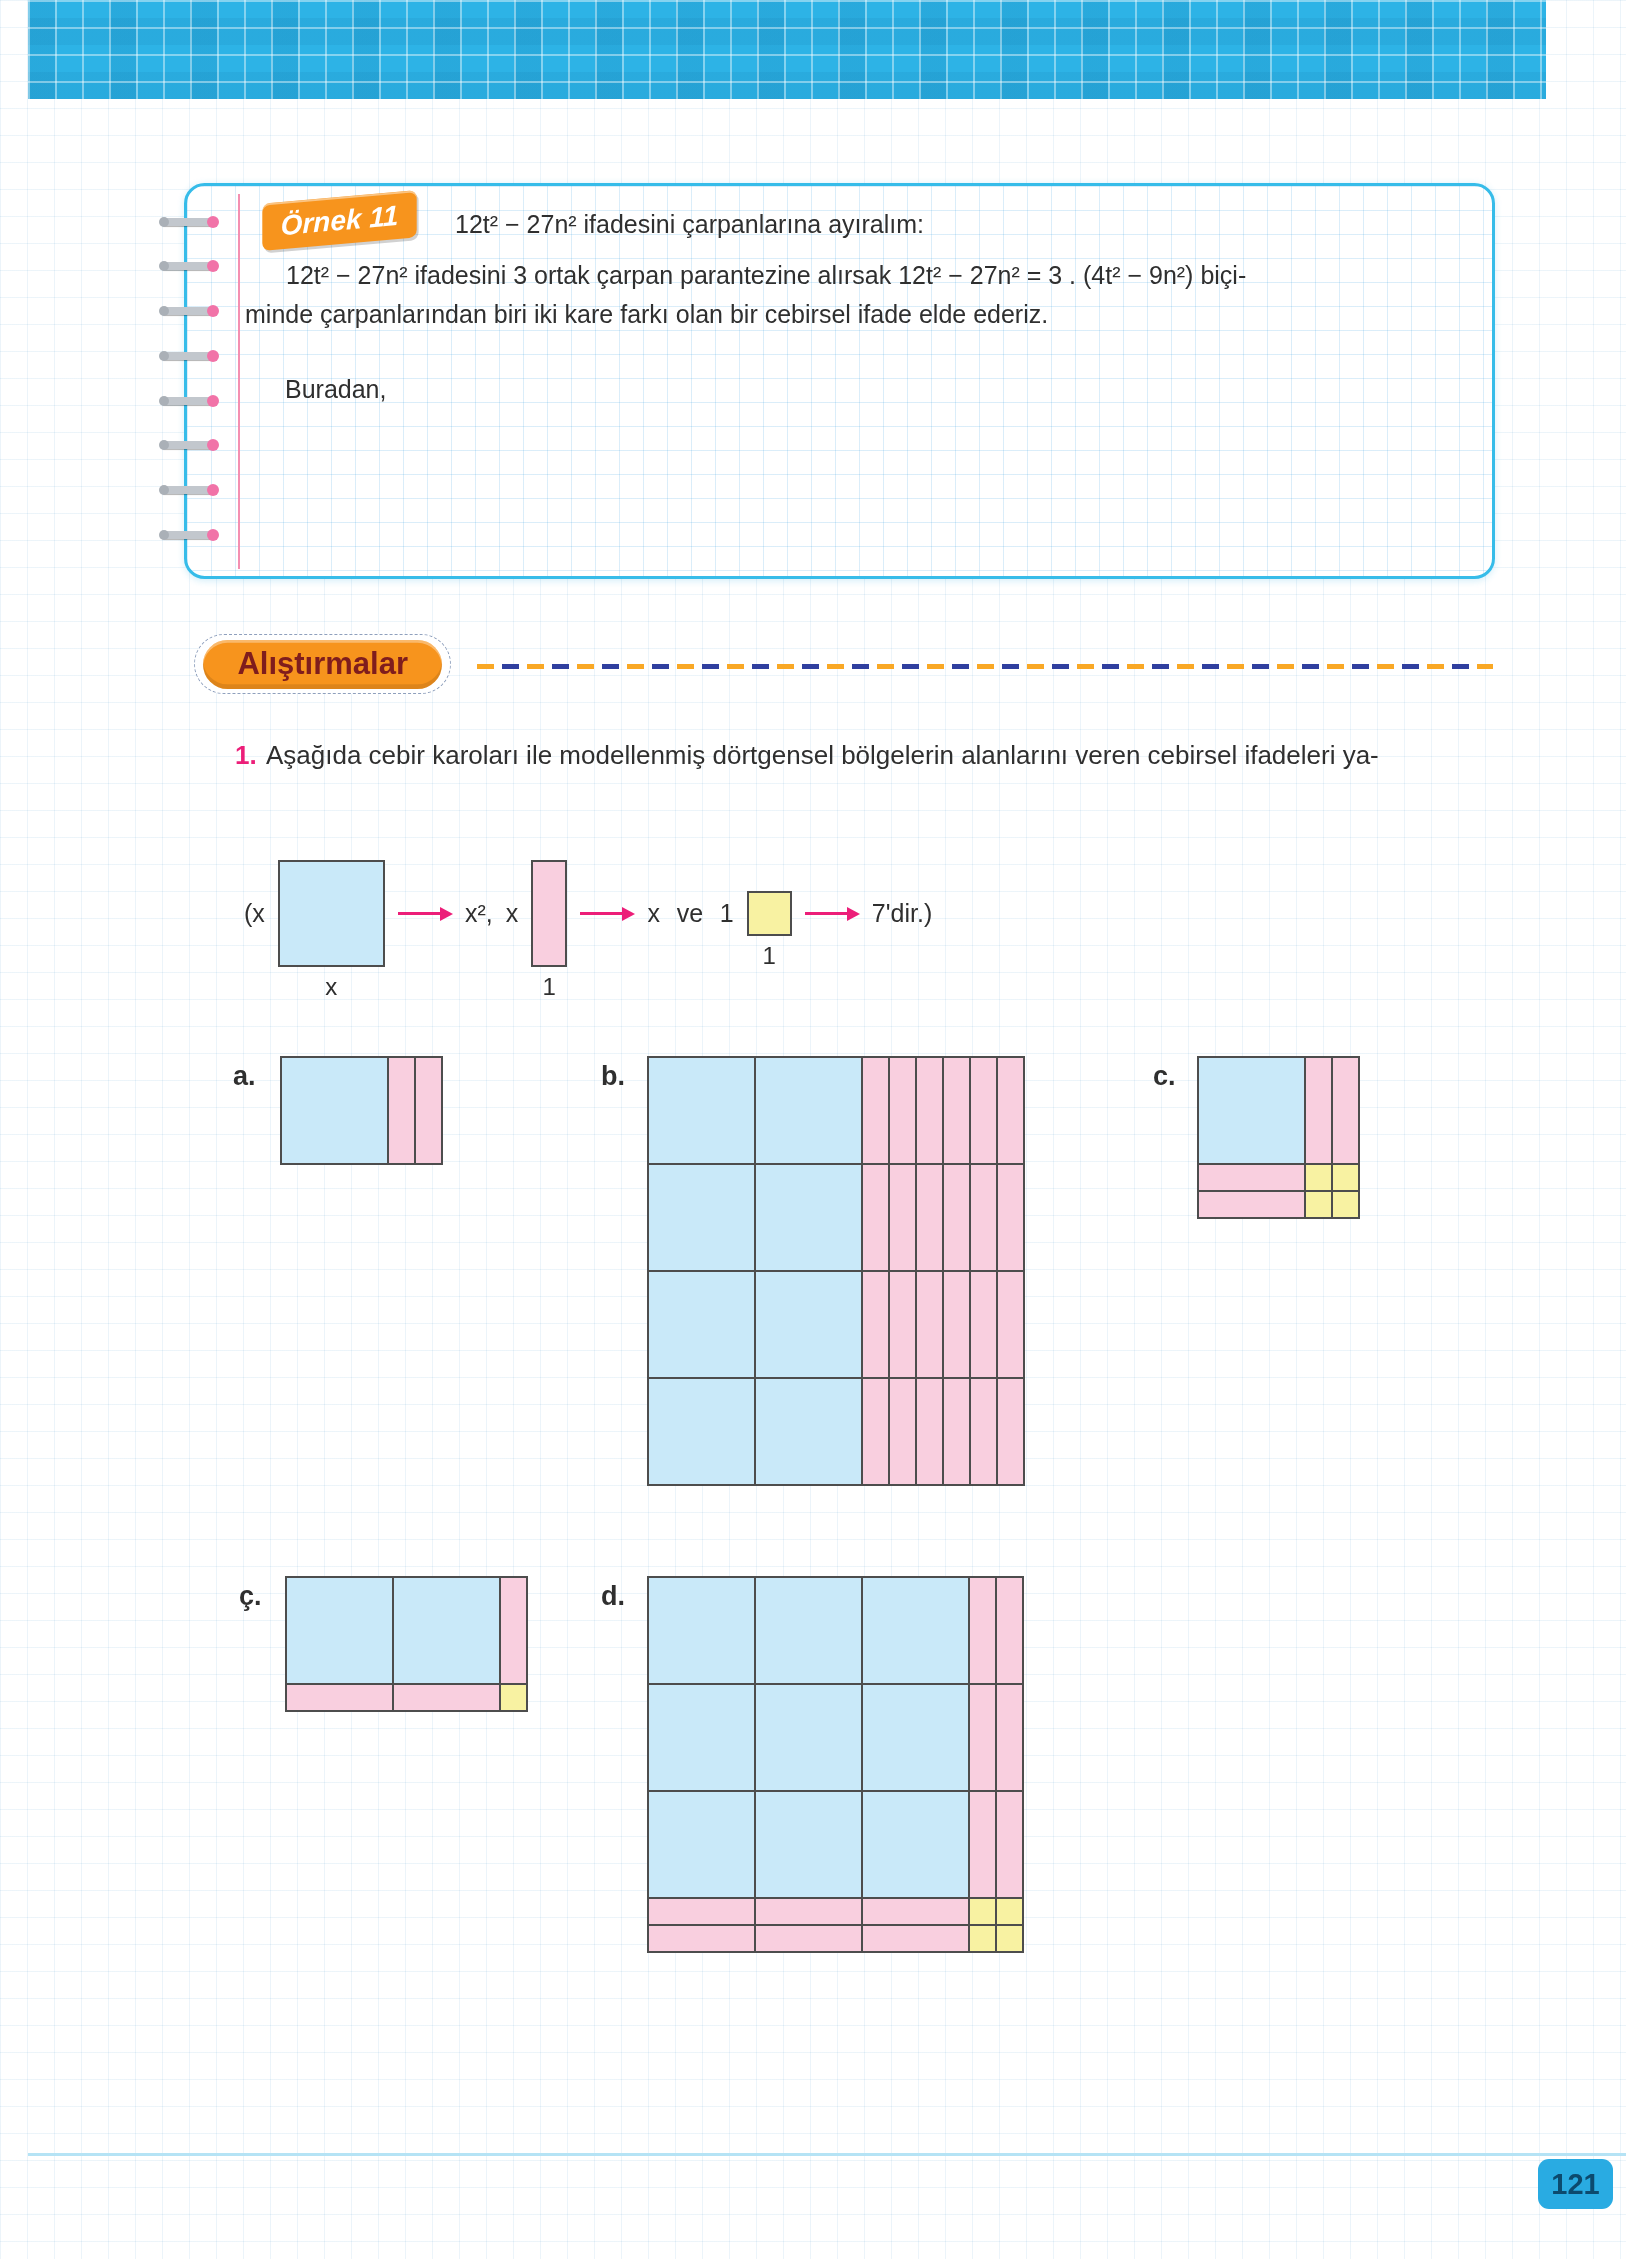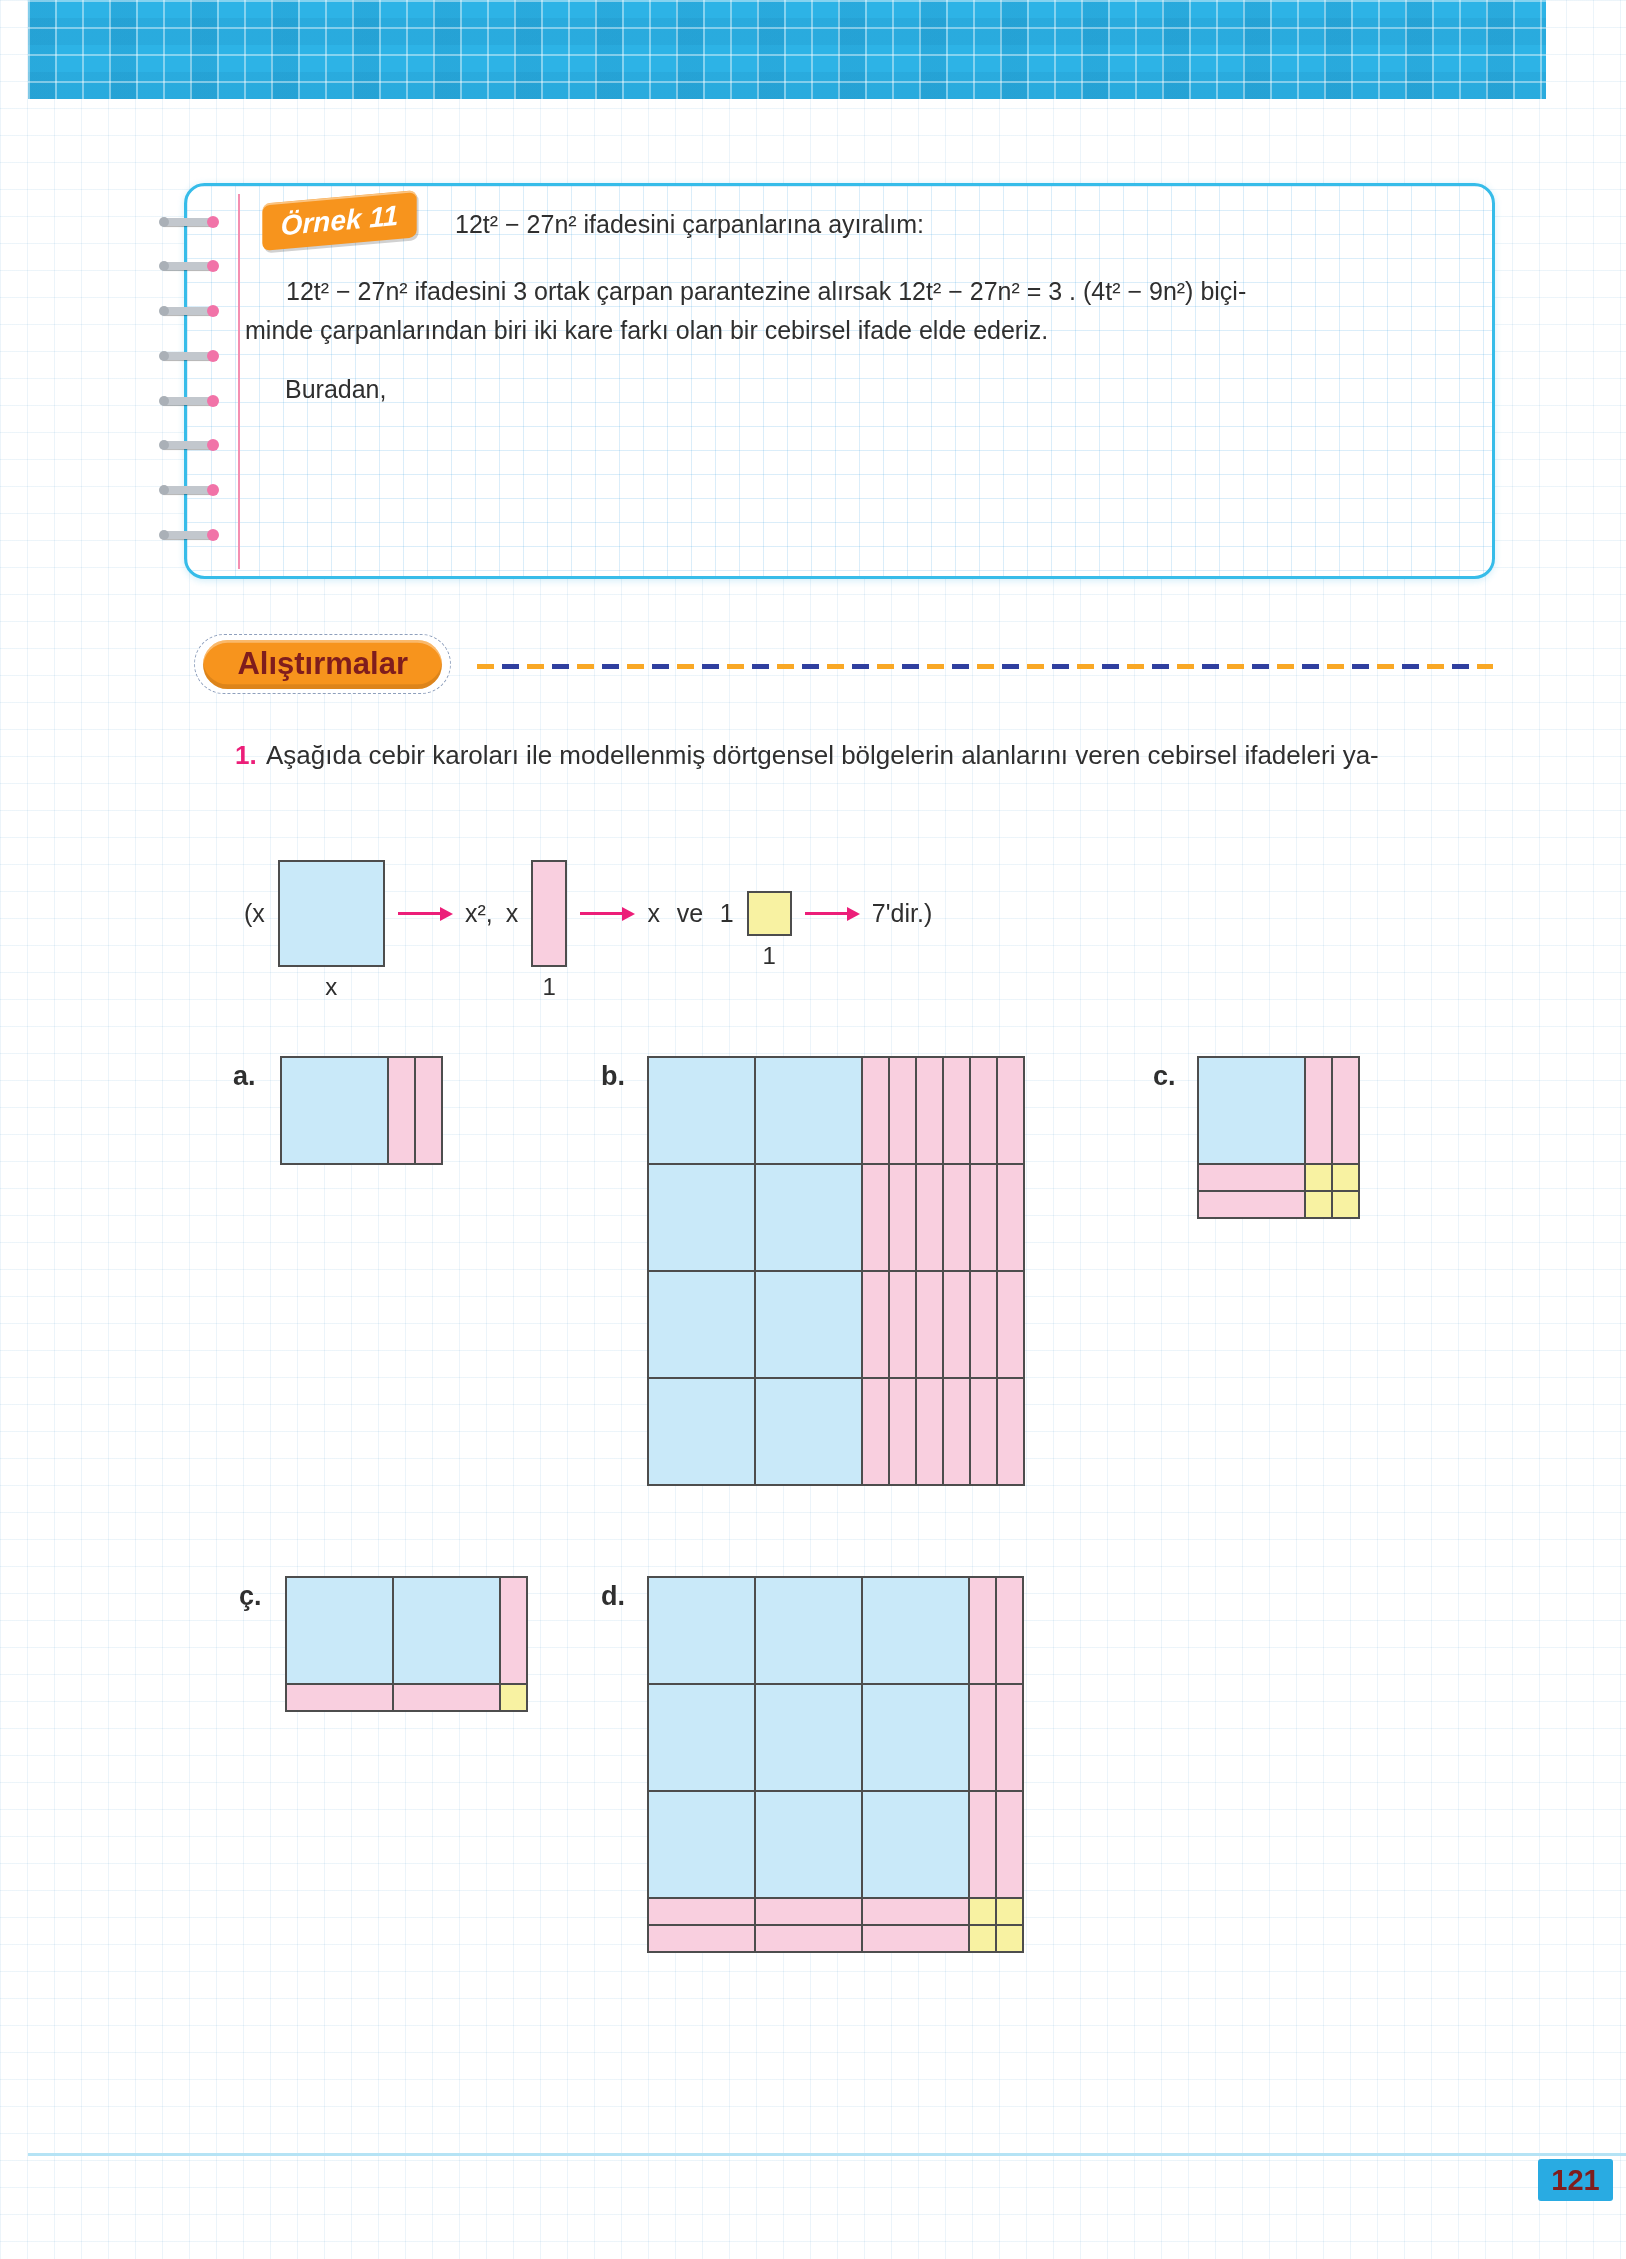--- a/index.html
+++ b/index.html
@@ -50,21 +50,21 @@
   .clip::after{content:"";position:absolute;right:-3.7px;top:-1.9px;width:12px;height:12px;border-radius:50%;background:#f173a8;}
   .ornek-badge{
     position:absolute;left:75px;top:11.2px;
     background:var(--orange);color:#fff;font-weight:bold;font-style:italic;
     font-size:28px;padding:7.5px 18.6px;border-radius:7.5px;
     transform:rotate(-5deg) skewX(-5deg);
     box-shadow:1.9px 2.8px 0 rgba(0,0,0,0.18), inset 0 1.9px 0 rgba(255,255,255,0.45);
     white-space:nowrap;
   }
   .ex-title{position:absolute;left:268px;top:24px;font-size:25px;white-space:nowrap;}
-  .ex-body{position:absolute;left:58px;top:86px;font-size:25px;line-height:1.55;}
+  .ex-body{position:absolute;left:58px;top:70px;font-size:25px;line-height:1.55;}
   .ex-body .line{white-space:nowrap;}
   .ex-body .indent{padding-left:41px;}
   .ex-buradan{position:absolute;left:98px;top:189px;font-size:25px;}
   .eq-block{position:absolute;left:98px;top:229px;font-size:25px;}
   .eq-line{white-space:nowrap;}
   .eq-token{position:relative;display:inline-block;}
   .varrow{position:absolute;left:50%;top:calc(100% + 4.7px);transform:translateX(-50%);width:3.7px;height:20.5px;background:var(--magenta);}
   .varrow::after{content:"";position:absolute;left:50%;transform:translateX(-50%);top:100%;width:0;height:0;
     border-top:10.3px solid var(--magenta);border-left:6.5px solid transparent;border-right:6.5px solid transparent;}
   .eq-result{margin:43px 0 0 65px;font-size:25px;letter-spacing:1.9px;white-space:nowrap;}
@@ -104,23 +104,23 @@
   
   .fig-label{position:absolute;font-size:27px;font-weight:bold;}
   .figure{position:absolute;display:grid;border:1.9px solid var(--tile-border);background:#fff;}
   .figure .cell{box-sizing:border-box;border:0.9px solid var(--tile-border);}
   .cell.B{background:var(--tile-blue);}
   .cell.P{background:var(--tile-pink);}
   .cell.Y{background:var(--tile-yellow);}
   
   .bottom-line{position:absolute;left:28px;top:2153px;width:1599px;height:2.8px;background:#b5e3f5;}
   .page-num{
-    position:absolute;left:1538px;top:2159px;width:75px;height:42px;
-    background:var(--cyan);color:#7f1d1d;font-weight:bold;font-size:29px;
-    display:flex;align-items:center;justify-content:center;border-radius:3px;
+    position:absolute;left:1538px;top:2159px;width:75px;height:50px;
+    background:var(--cyan);color:#0c4a6e;font-weight:bold;font-size:29px;
+    display:flex;align-items:center;justify-content:center;border-radius:11px;
   }
 </style>
 </head>
 <body>
 
 <div class="page">
 
   <div class="top-band"></div>
 
   <section class="example-box">

